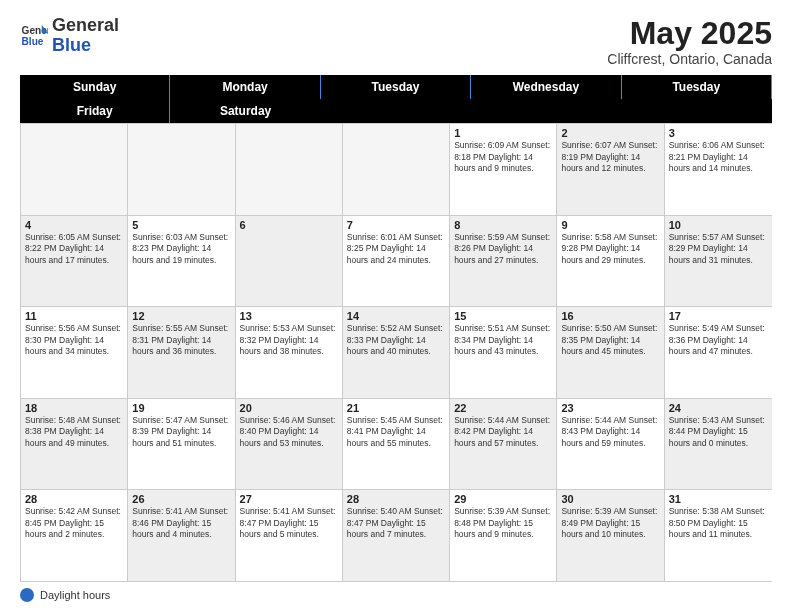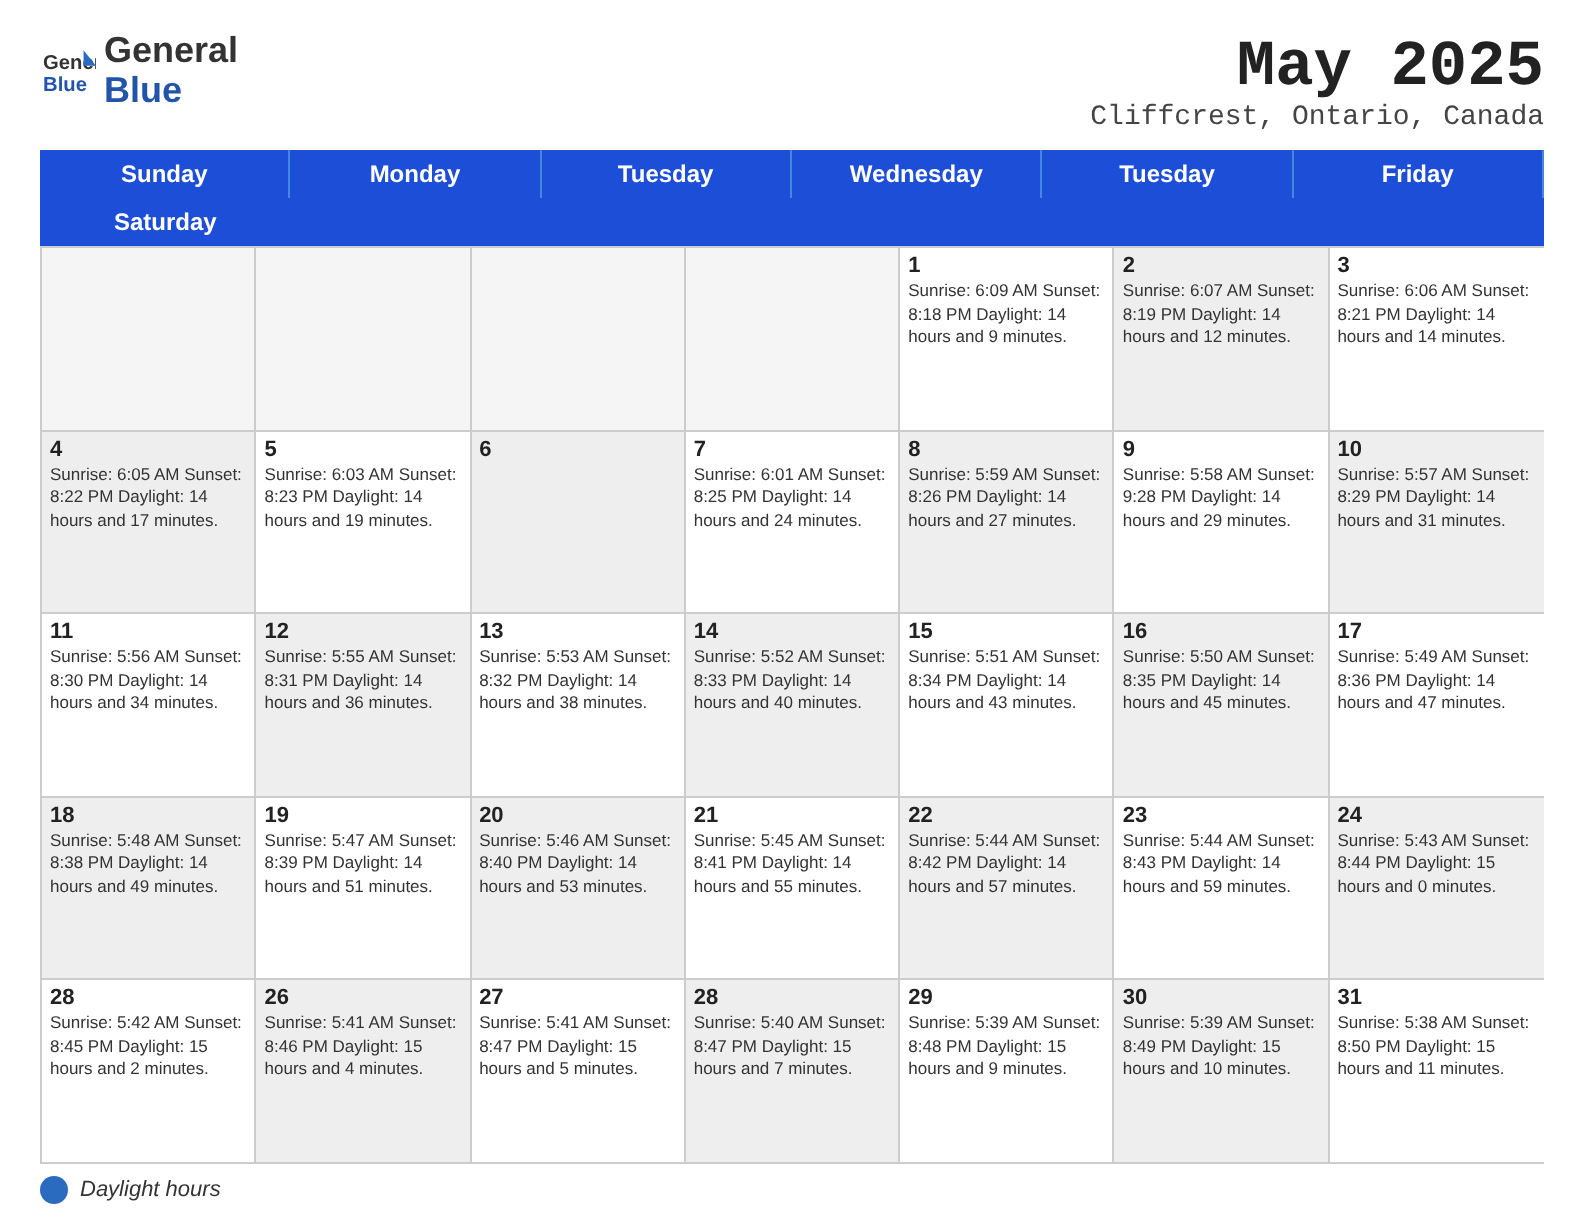--- a/index.html
+++ b/index.html
@@ -34,41 +34,40 @@
       line-height: 1.1;
     }
     .logo-text .general { color: #333; }
     .logo-text .blue { color: #2255aa; }
     .logo-icon {
       width: 28px;
       height: 28px;
     }
     .title-block {
       text-align: right;
-      font-family: Liberation Mono, monospace;
     }
     .month-title {
       font-size: 32px;
       font-weight: bold;
       color: #222;
       line-height: 1.1;
     }
     .subtitle {
       font-size: 14px;
       color: #444;
     }
     .calendar {
       flex: 1;
       display: flex;
       flex-direction: column;
     }
     .cal-header-row {
       display: grid;
-      grid-template-columns: repeat(6, 1fr);
-      background: #1d4ed8;
+      grid-template-columns: repeat(5, 1fr);
+      background: #000000;
     }
     .cal-header-cell {
       color: #fff;
       font-size: 12px;
       font-weight: bold;
       text-align: center;
       padding: 5px 2px;
       border-right: 1px solid #4488dd;
     }
     .cal-header-cell:last-child { border-right: none; }
@@ -109,21 +108,20 @@
       color: #333;
       line-height: 1.35;
     }
     .footer {
       margin-top: 6px;
       font-size: 11px;
       color: #333;
       display: flex;
       align-items: center;
       gap: 6px;
-      font-style: italic;
     }
     .footer-icon {
       width: 14px;
       height: 14px;
       background: #2a6bbf;
       border-radius: 50%;
       display: inline-block;
     }
   </style>
 </head>

